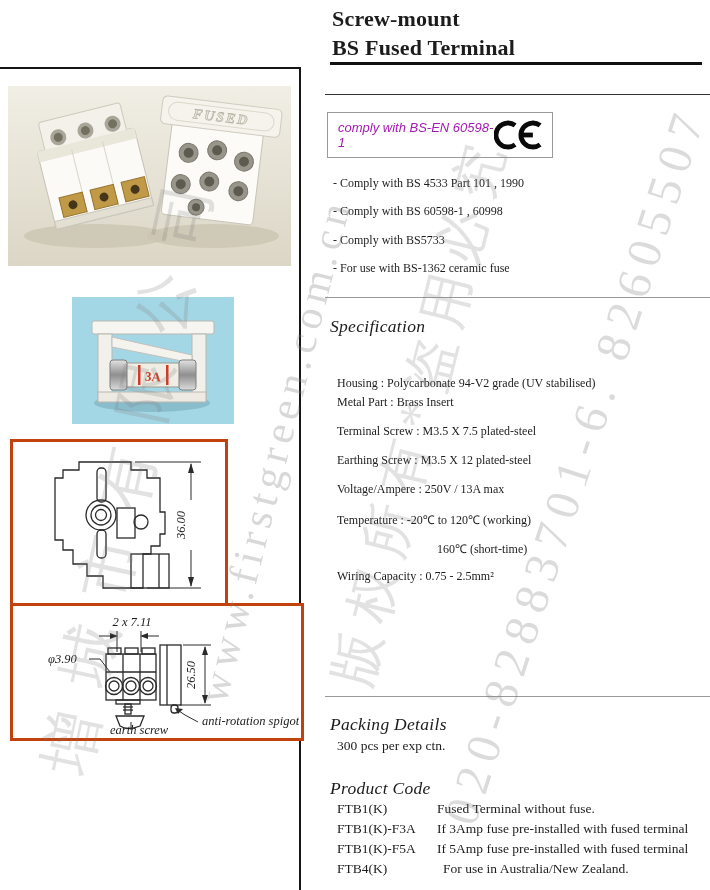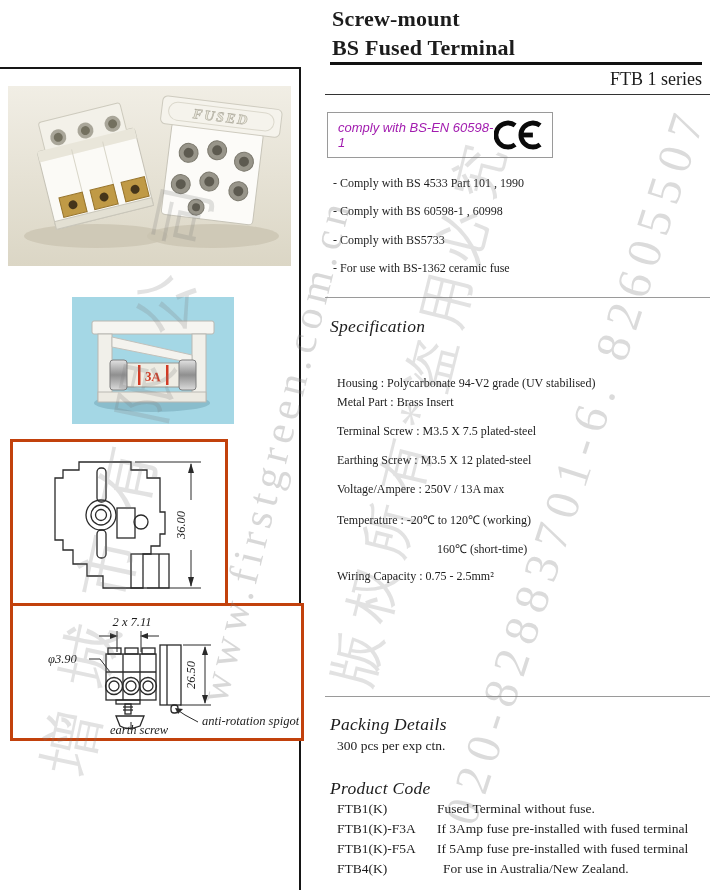--- a/index.html
+++ b/index.html
@@ -61,21 +61,20 @@
 <div class="page">
 
   <div class="wm wm-company">增城市有限公司</div>
   <div class="wm wm-url">www.firstgreen.com.cn</div>
   <div class="wm wm-copy">版权所有*盗用必究</div>
   <div class="wm wm-phone">020-82883701-6. 82605507</div>
 
   <div class="abs title-line" style="left:332px;top:6px;">Screw-mount</div>
   <div class="abs title-line" style="left:332px;top:35px;">BS Fused Terminal</div>
   <div class="abs rule-thick" style="left:330px;top:62px;width:372px;"></div>
-  <div class="abs series" style="left:330px;top:69px;width:372px;">FTB 1 series</div>
   <div class="abs rule-thin" style="left:325px;top:94px;width:385px;"></div>
 
   <div class="abs left-panel">
 
     <div class="img-box" style="left:8px;top:17px;width:283px;height:180px;">
       <svg width="283" height="180" viewBox="0 0 283 180">
         <defs>
           <linearGradient id="phbg" x1="0" y1="0" x2="0" y2="1">
             <stop offset="0" stop-color="#f1eee5"></stop>
               <stop offset="1" stop-color="#dbd6c5"></stop>

